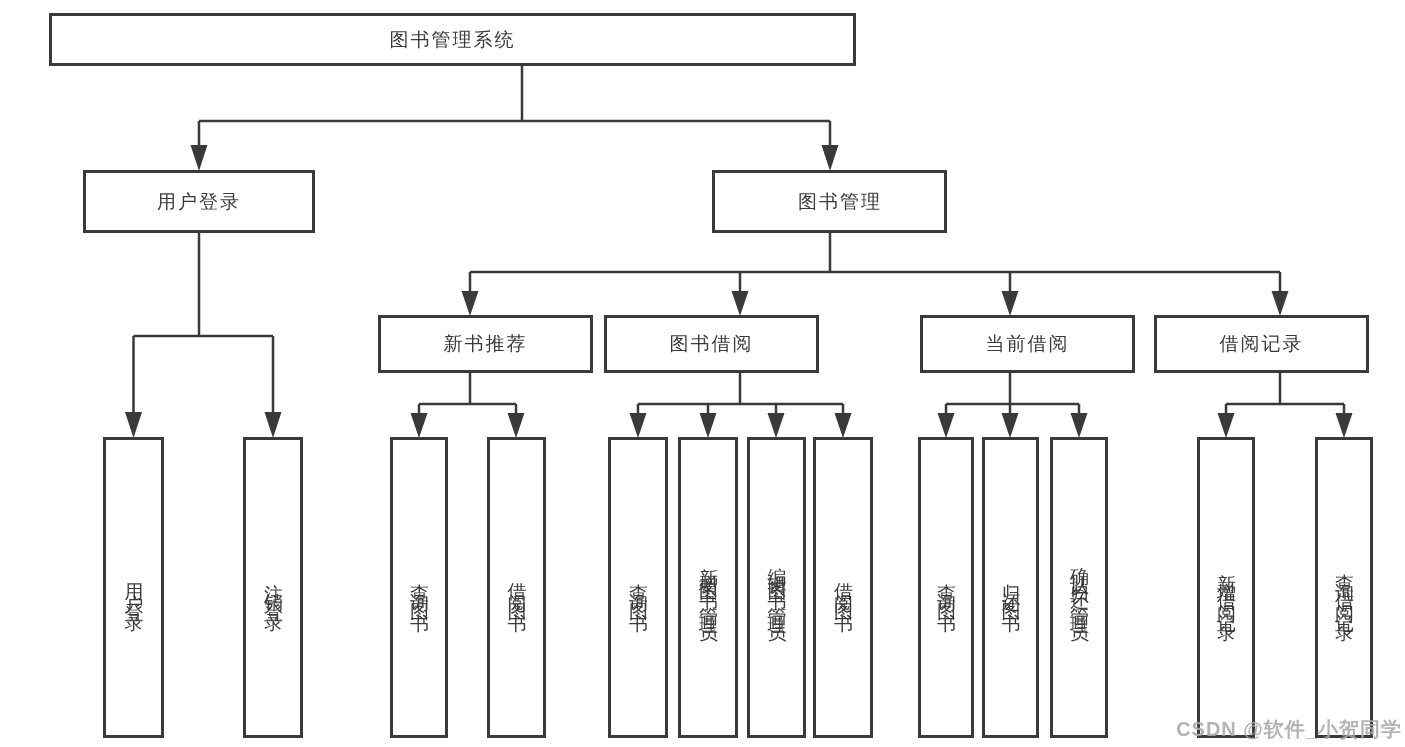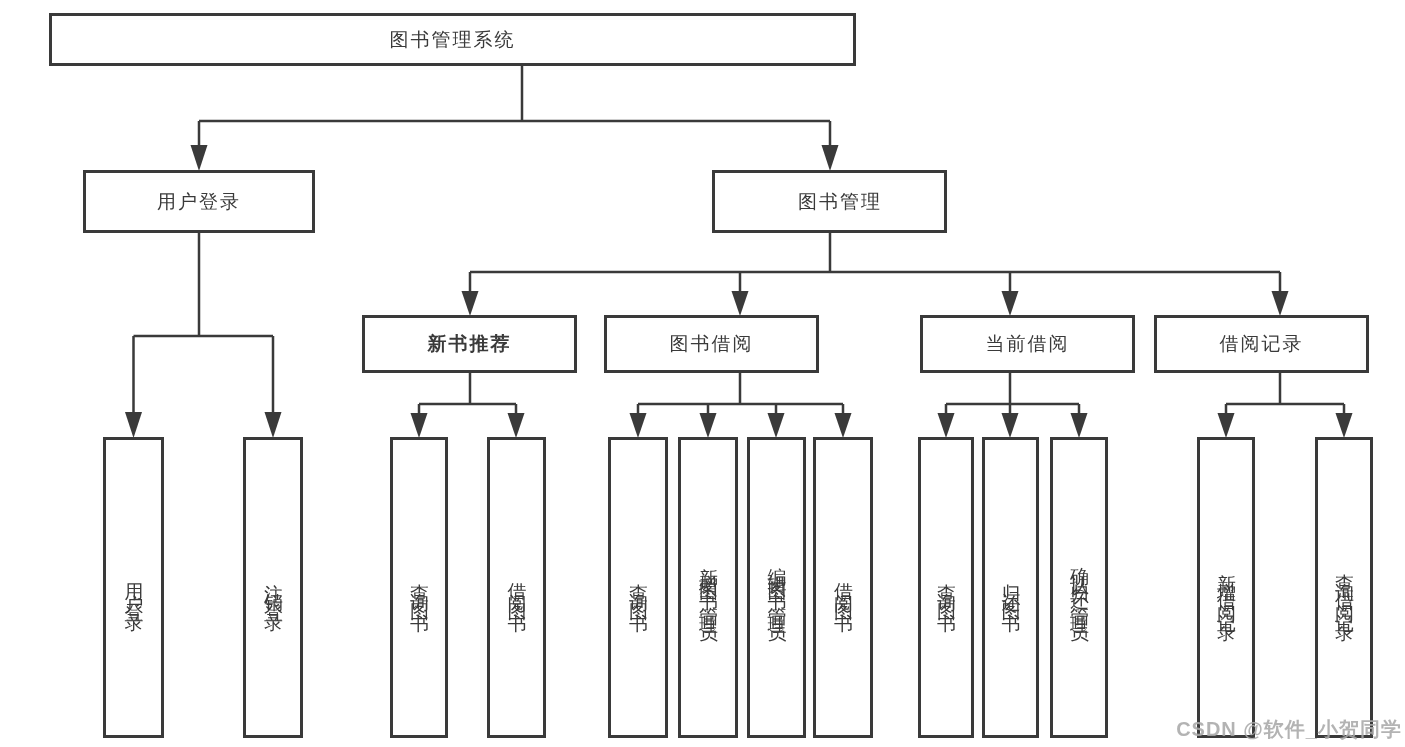--- a/index.html
+++ b/index.html
@@ -29,21 +29,21 @@
     font-size: 19px;
     letter-spacing: 2px;
     z-index: 2;
     white-space: nowrap;
   }
   .root-box   { left: 22px;  top: 13px;  width: 807px; height: 53px; margin-left: 27px; }
   .lvl2       { top: 170px; height: 63px; }
   .b-user     { left: 83px;  width: 232px; }
   .b-book     { left: 712px; width: 235px; padding-left: 21px; }
   .lvl3       { top: 315px; height: 58px; width: 215px; }
-  .g-newrec   { left: 362px; font-weight: bold; }
+  .g-newrec   { left: 378px; }
   .g-borrow   { left: 604px; }
   .g-current  { left: 920px; }
   .g-record   { left: 1154px; }
   .leaf {
     top: 437px;
     height: 301px;
     writing-mode: vertical-rl;
     text-orientation: mixed;
     letter-spacing: 10px;
     line-height: 1.1;

